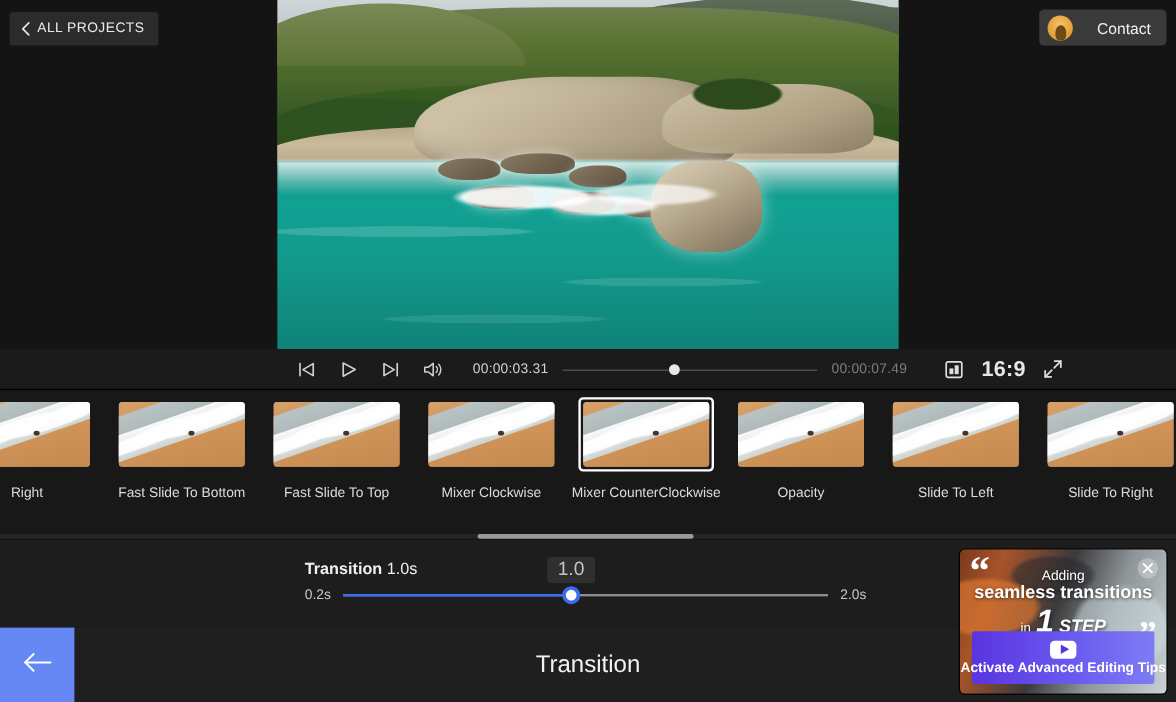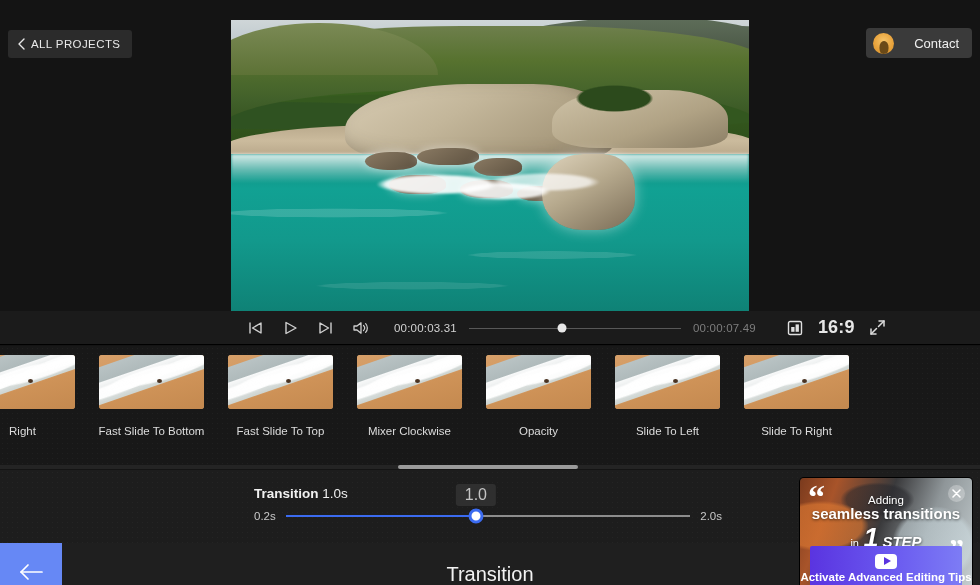--- a/index.html
+++ b/index.html
@@ -3,21 +3,21 @@
 <meta charset="utf-8">
 <style>
   * { box-sizing: border-box; margin: 0; padding: 0; }
   html, body {
     width: 980px; height: 585px;
     background: #141414;
     font-family: "Liberation Sans", sans-serif;
     overflow: hidden;
     -webkit-font-smoothing: antialiased;
   }
-  #app { position: relative; width: 980px; height: 495px; background: #141414; margin-top: 20px; }
+  #app { position: relative; width: 980px; height: 495px; background: #141414; }
 
   
   .preview-area {
     position: absolute; left: 0; top: 0; width: 980px; height: 291px;
     background: #141414;
   }
   .video-frame {
     position: absolute; left: 231px; top: 0; width: 518px; height: 291px;
     overflow: hidden; background: #0b1a18;
   }
@@ -457,20 +457,31 @@
           <div class="thumb-img-wrap">
             <div class="thumb-img">
               <div class="t-sand"></div>
               <div class="t-water"></div>
               <div class="t-foam"></div>
               <div class="t-dot"></div>
             </div>
           </div>
           <div class="thumb-label">Mixer Clockwise</div>
         </div>
+        <div class="thumb-cell selected">
+          <div class="thumb-img-wrap">
+            <div class="thumb-img">
+              <div class="t-sand"></div>
+              <div class="t-water"></div>
+              <div class="t-foam"></div>
+              <div class="t-dot"></div>
+            </div>
+          </div>
+          <div class="thumb-label">Mixer CounterClockwise</div>
+        </div>
         <div class="thumb-cell">
           <div class="thumb-img-wrap">
             <div class="thumb-img">
               <div class="t-sand"></div>
               <div class="t-water"></div>
               <div class="t-foam"></div>
               <div class="t-dot"></div>
             </div>
           </div>
           <div class="thumb-label">Opacity</div>

